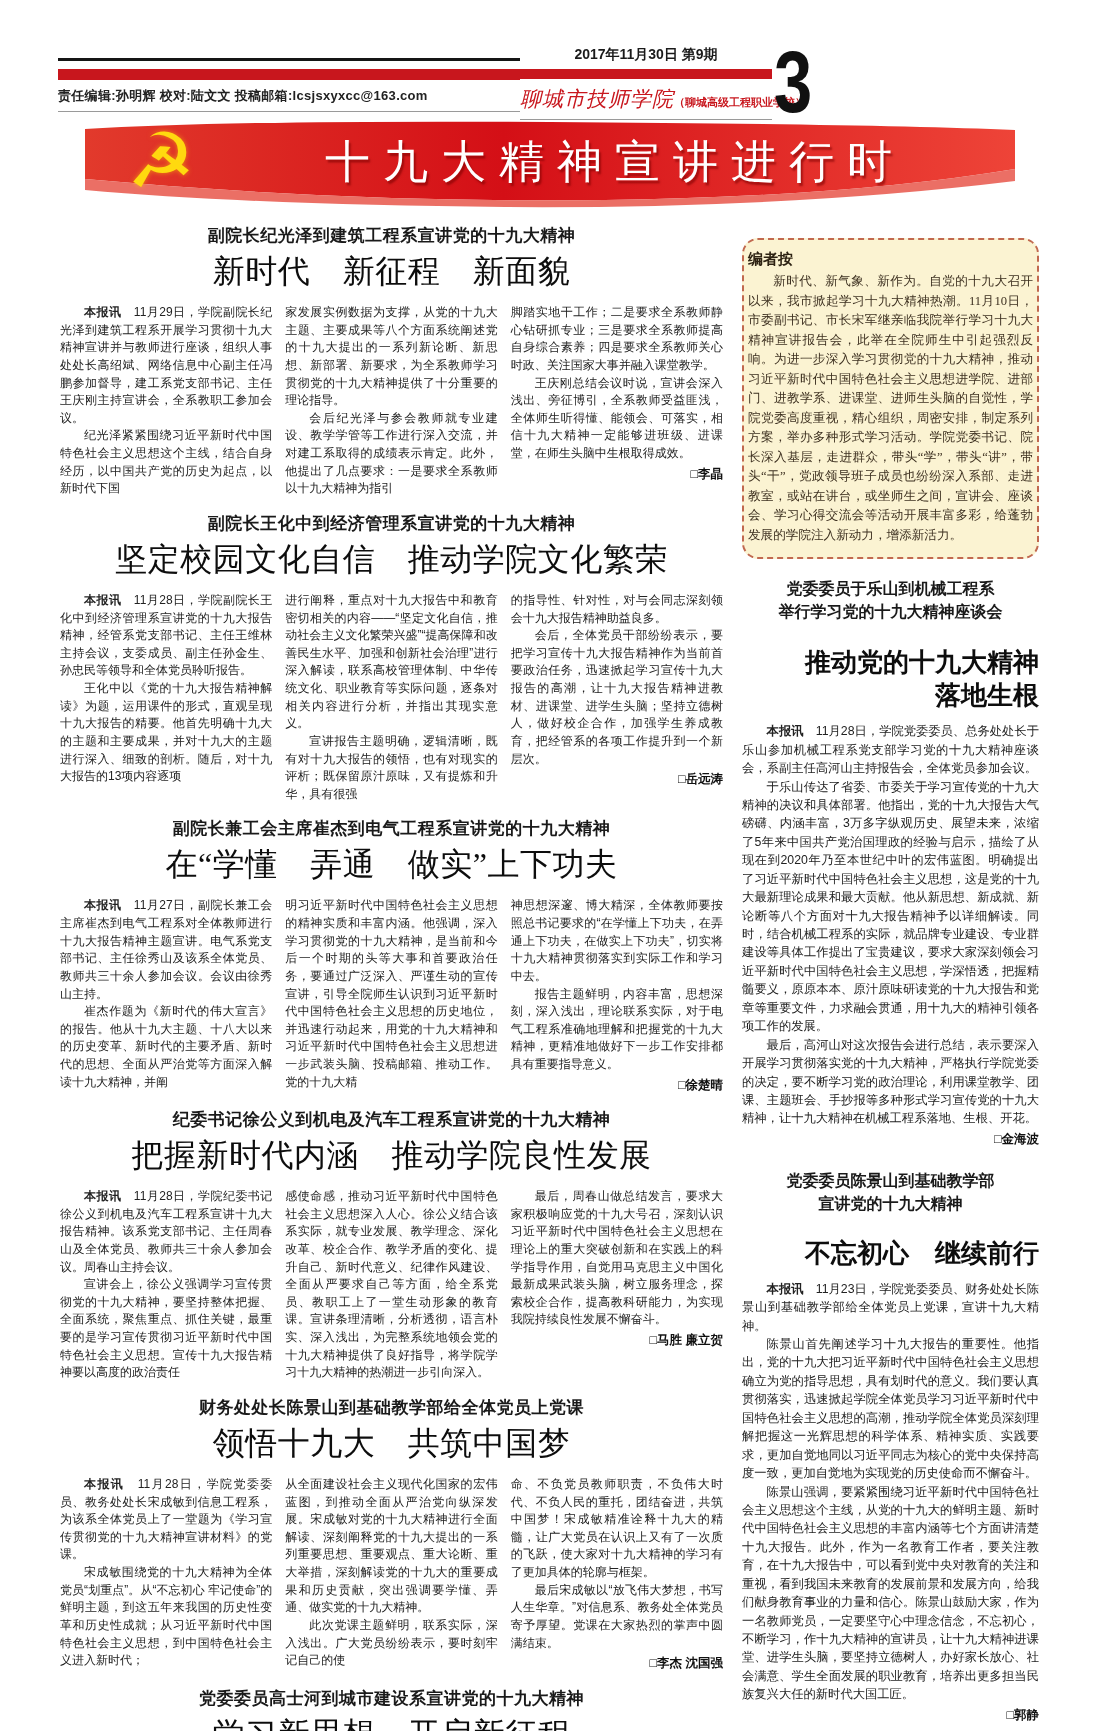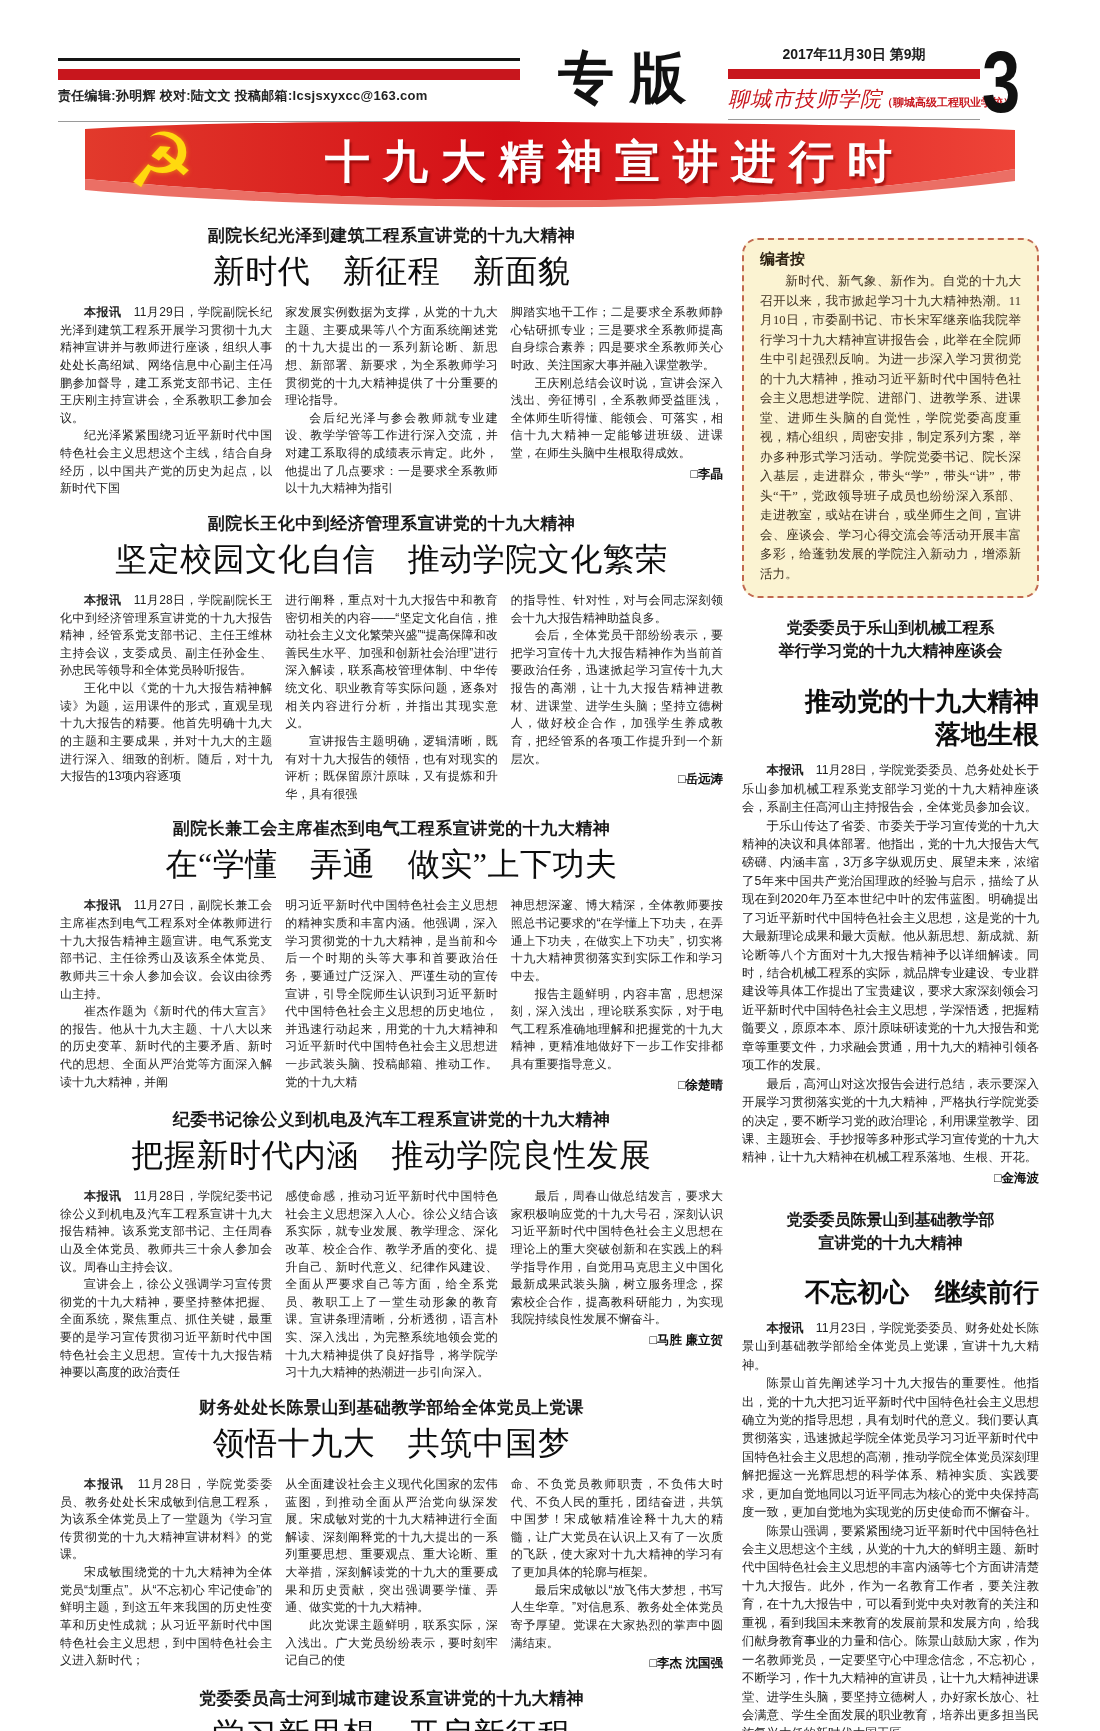--- a/index.html
+++ b/index.html
@@ -5,41 +5,41 @@
   html,body{margin:0;padding:0;background:#e9e9e9;}
   .page{position:relative;width:1100px;height:1731px;margin:0 auto;background:#fff;
         font-family:"Liberation Sans","DejaVu Sans",sans-serif;color:#1a1a1a;overflow:hidden;}
 
   
   .masthead{position:absolute;top:44px;left:58px;width:988px;display:flex;align-items:flex-start;}
   .mh-left{width:462px;padding-top:14px;}
   .rule-black{height:3px;background:#151515;margin-bottom:8px;}
   .bar-red{height:11px;background:#c8161d;margin-bottom:7px;}
   .editor-line{font-size:13px;font-weight:700;color:#222;letter-spacing:.3px;
-               padding-bottom:16px;border-bottom:1px solid #9a9a9a;white-space:nowrap;}
+               padding-bottom:6px;border-bottom:1px solid #9a9a9a;white-space:nowrap;}
   .mh-center{width:196px;text-align:center;font-size:56px;font-weight:900;letter-spacing:16px;
              line-height:68px;padding-left:12px;color:#111;}
   .mh-right{width:252px;padding-top:2px;}
   .date-issue{font-size:14px;font-weight:700;text-align:center;margin-bottom:5px;white-space:nowrap;}
   .mh-right .bar-red{height:10px;margin-bottom:6px;}
   .school-line{color:#c8161d;text-align:center;border-bottom:1px solid #9a9a9a;
                padding-bottom:6px;white-space:nowrap;}
   .school-name{font-family:"Liberation Serif","DejaVu Serif",serif;font-style:italic;
                font-weight:400;font-size:21px;letter-spacing:1px;}
   .school-paren{font-size:11px;font-weight:700;}
   .mh-page{font-size:88px;font-weight:700;line-height:76px;margin-left:2px;
            transform:scaleX(.78);transform-origin:left top;color:#111;}
 
   
   .banner{position:absolute;top:119px;left:85px;width:930px;height:90px;}
   .banner svg{position:absolute;left:0;top:0;}
   .emblem{position:absolute;left:42px;top:-3px;font-size:76px;line-height:90px;color:#ffd90f;
           text-shadow:0 0 5px rgba(255,215,0,.55);}
   .banner-title{position:absolute;left:0;right:0;top:13px;text-align:center;padding-left:130px;
-                font-size:45px;font-weight:700;letter-spacing:13px;color:#fff;
+                font-size:45px;font-weight:400;letter-spacing:13px;color:#fff;
                 font-family:"Liberation Serif","DejaVu Serif",serif;
                 text-shadow:2px 3px 2px rgba(125,0,0,.6);}
 
   
   .content{position:absolute;top:224px;left:60px;width:980px;height:1507px;display:flex;gap:19px;overflow:hidden;}
   .main-col{width:663px;}
   .sidebar{width:297px;}
 
   
   .article{margin-bottom:14px;}
@@ -48,21 +48,21 @@
             font-family:"Liberation Serif","DejaVu Serif",serif;color:#0d0d0d;}
   .cols{display:flex;gap:13px;}
   .col{flex:1;min-width:0;font-size:12px;line-height:1.47;text-align:justify;color:#222;}
   .para{margin:0;text-indent:2em;}
   .para.cont{text-indent:0;}
   .para b{font-weight:700;}
   .byline{text-align:right;font-weight:700;margin-top:2px;font-size:12.5px;color:#111;}
 
   
   .editor-note{background:#fbf3d2;border:2px dashed #c1694f;border-radius:16px;
-               padding:10px 16px 12px;margin:14px 0 18px;color:#3d3020;}
+               padding:10px 4px 12px;margin:14px 0 18px;color:#3d3020;}
   .note-title{font-weight:700;font-size:15px;margin-bottom:3px;color:#2e2313;}
   .note-para{margin:0;font-size:12.6px;line-height:1.55;text-indent:2em;text-align:justify;
              font-family:"Liberation Serif","DejaVu Serif",serif;}
 
   
   .side-article{margin-bottom:20px;}
   .side-kicker{text-align:center;font-weight:700;font-size:16px;line-height:1.45;}
   .side-headline{text-align:right;font-size:26px;font-weight:900;line-height:1.3;margin:22px 0 9px;
                  font-family:"Liberation Serif","DejaVu Serif",serif;color:#0d0d0d;}
   .side-body{font-size:12.3px;line-height:1.5;text-align:justify;color:#222;}
@@ -71,21 +71,20 @@
 <body>
 
 <div class="page">
 
   <header class="masthead">
     <div class="mh-left">
       <div class="rule-black"></div>
       <div class="bar-red"></div>
       <div class="editor-line">责任编辑:孙明辉  校对:陆文文  投稿邮箱:lcsjsxyxcc@163.com</div>
     </div>
-    <div class="mh-center">专版</div>
     <div class="mh-right">
       <div class="date-issue">2017年11月30日  第9期</div>
       <div class="bar-red"></div>
       <div class="school-line">
         <span class="school-name">聊城市技师学院</span><span class="school-paren">（聊城高级工程职业学校）</span>
       </div>
     </div>
     <div class="mh-page">3</div>
   </header>
 

